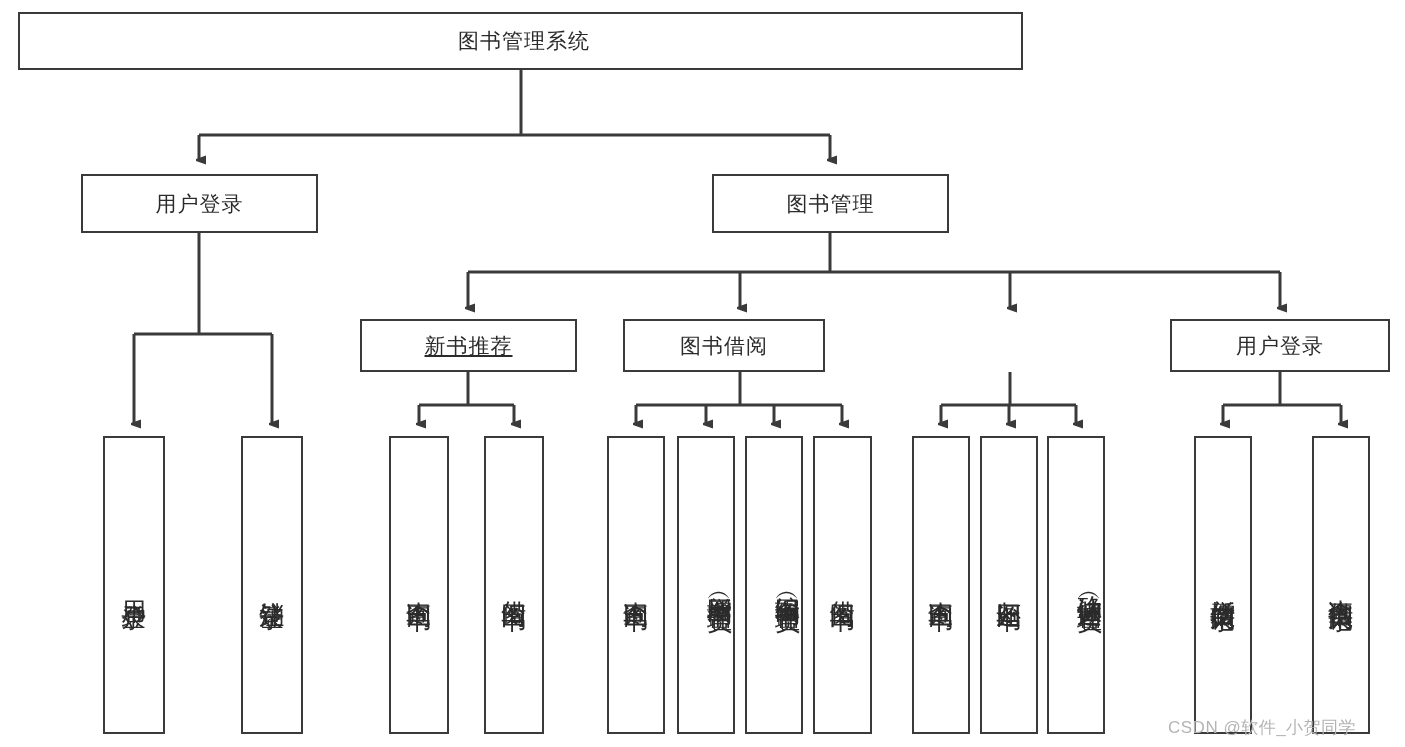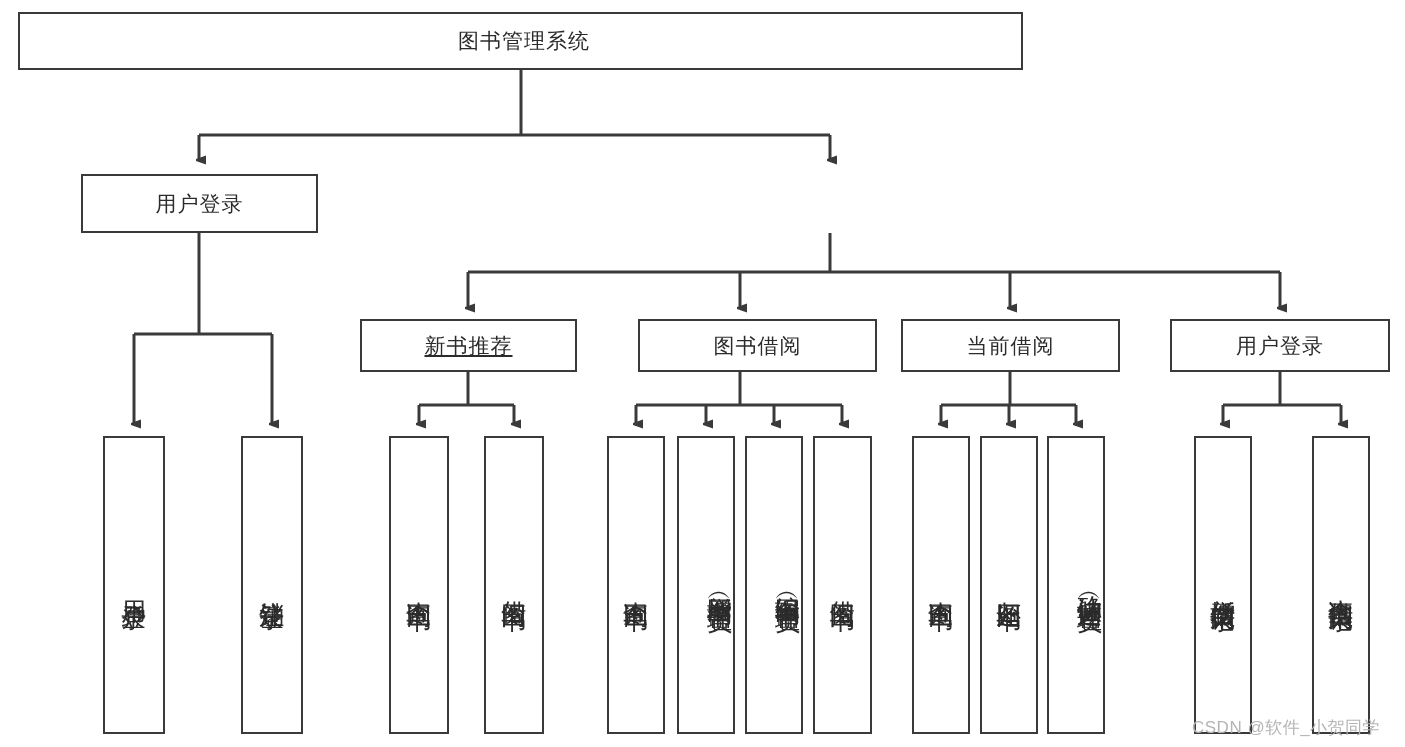--- a/index.html
+++ b/index.html
@@ -116,29 +116,29 @@
     </g>
   </svg>
 
   <div class="node node-h" style="left:18px; top:12px; width:1005px; height:58px;padding-left:7px;">
     <span>图书管理系统</span>
   </div>
 
   <div class="node node-h" style="left:81px; top:174px; width:237px; height:59px;">
     <span>用户登录</span>
   </div>
+  <div class="node node-h" style="left:712px; top:174px; width:237px; height:59px;">
+    <span>图书管理</span>
+  </div>
 
   <div class="node node-h" style="left:360px; top:319px; width:217px; height:53px;text-decoration:underline;">
     <span>新书推荐</span>
   </div>
-  <div class="node node-h" style="left:638px; top:319px; width:239px; height:53px;font-family:Liberation Serif, serif;">
+  <div class="node node-h" style="left:623px; top:319px; width:202px; height:53px;font-family:Liberation Serif, serif;">
     <span>图书借阅</span>
-  </div>
-  <div class="node node-h" style="left:901px; top:319px; width:219px; height:53px;">
-    <span>当前借阅</span>
   </div>
   <div class="node node-h" style="left:1170px; top:319px; width:220px; height:53px;">
     <span>用户登录</span>
   </div>
 
   <div class="node node-v centered" style="left:103px; top:436px; width:62px; height:298px;">
     <span>用户登录</span>
   </div>
   <div class="node node-v centered" style="left:241px; top:436px; width:62px; height:298px;">
     <span>注销登录</span>
@@ -174,15 +174,15 @@
     <span>确认归还（管理员）</span>
   </div>
 
   <div class="node node-v centered" style="left:1194px; top:436px; width:58px; height:298px;">
     <span>新增借阅记录</span>
   </div>
   <div class="node node-v centered" style="left:1312px; top:436px; width:58px; height:298px;">
     <span>查询借阅记录</span>
   </div>
 
-  <div class="watermark" style="left:1192px; top:716px;">CSDN @软件_小贺同学</div>
+  <div class="watermark" style="left:1168px; top:716px;">CSDN @软件_小贺同学</div>
 
 </div>
 
 </body></html>

